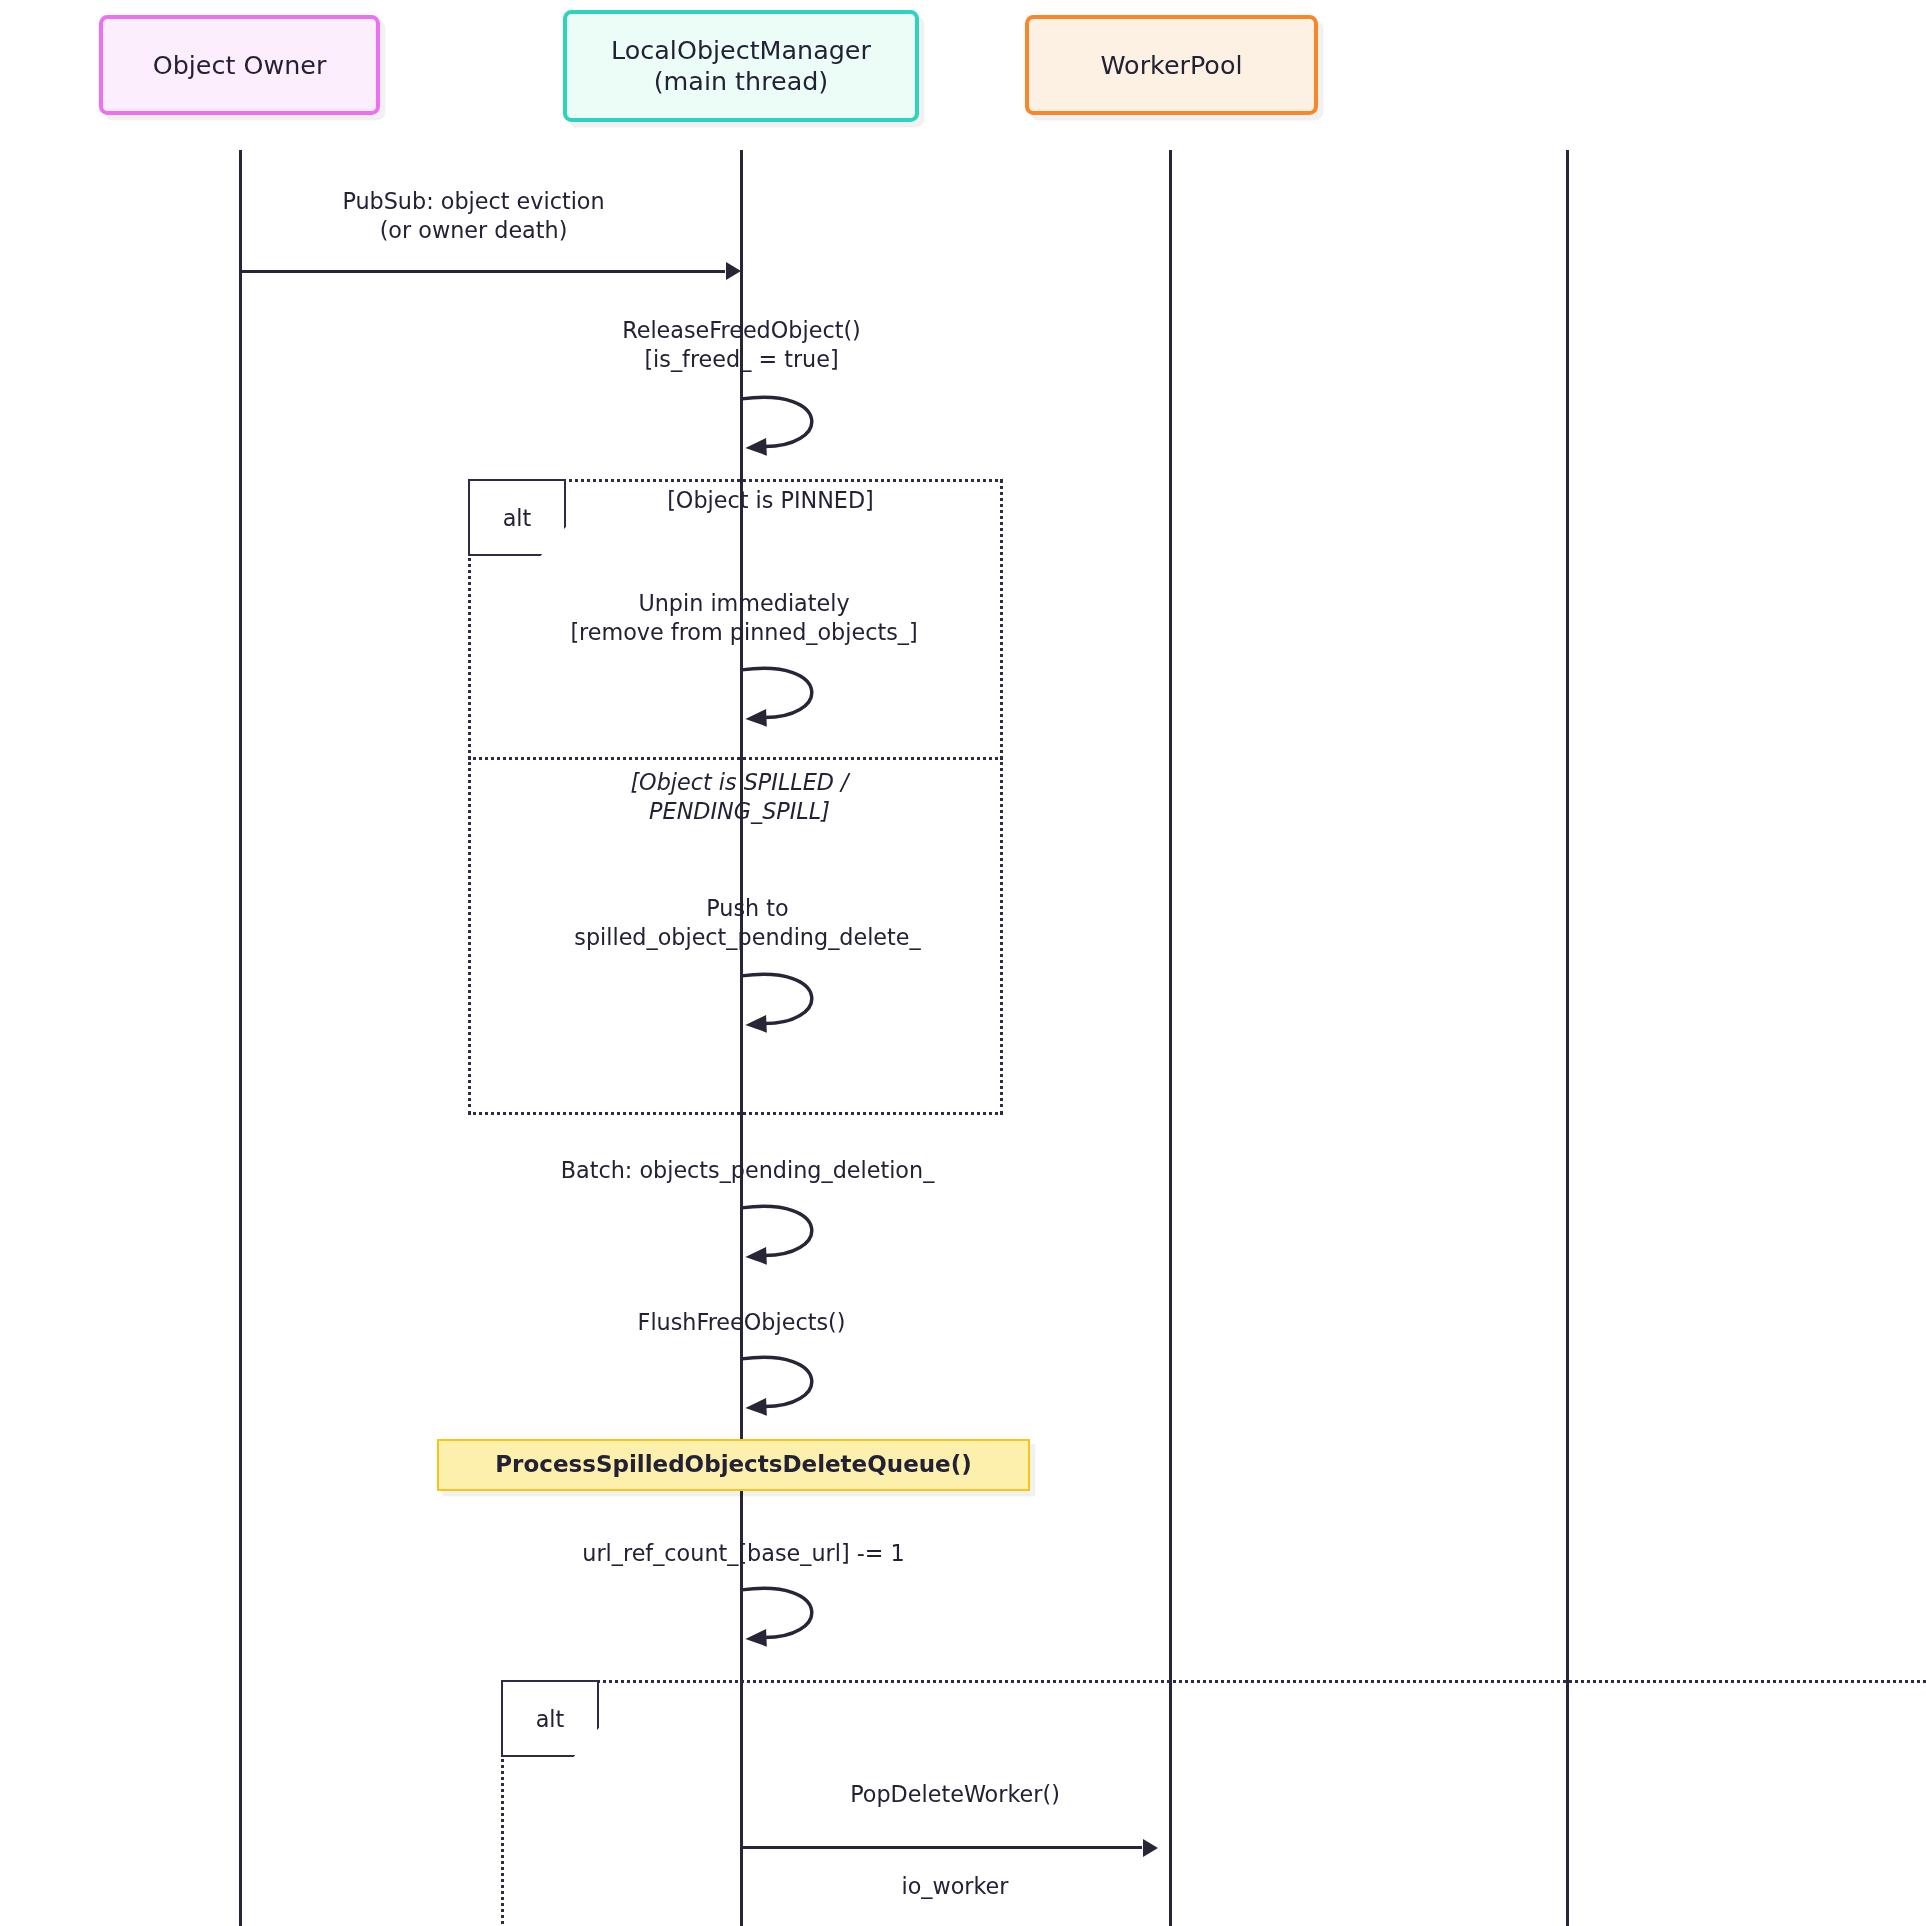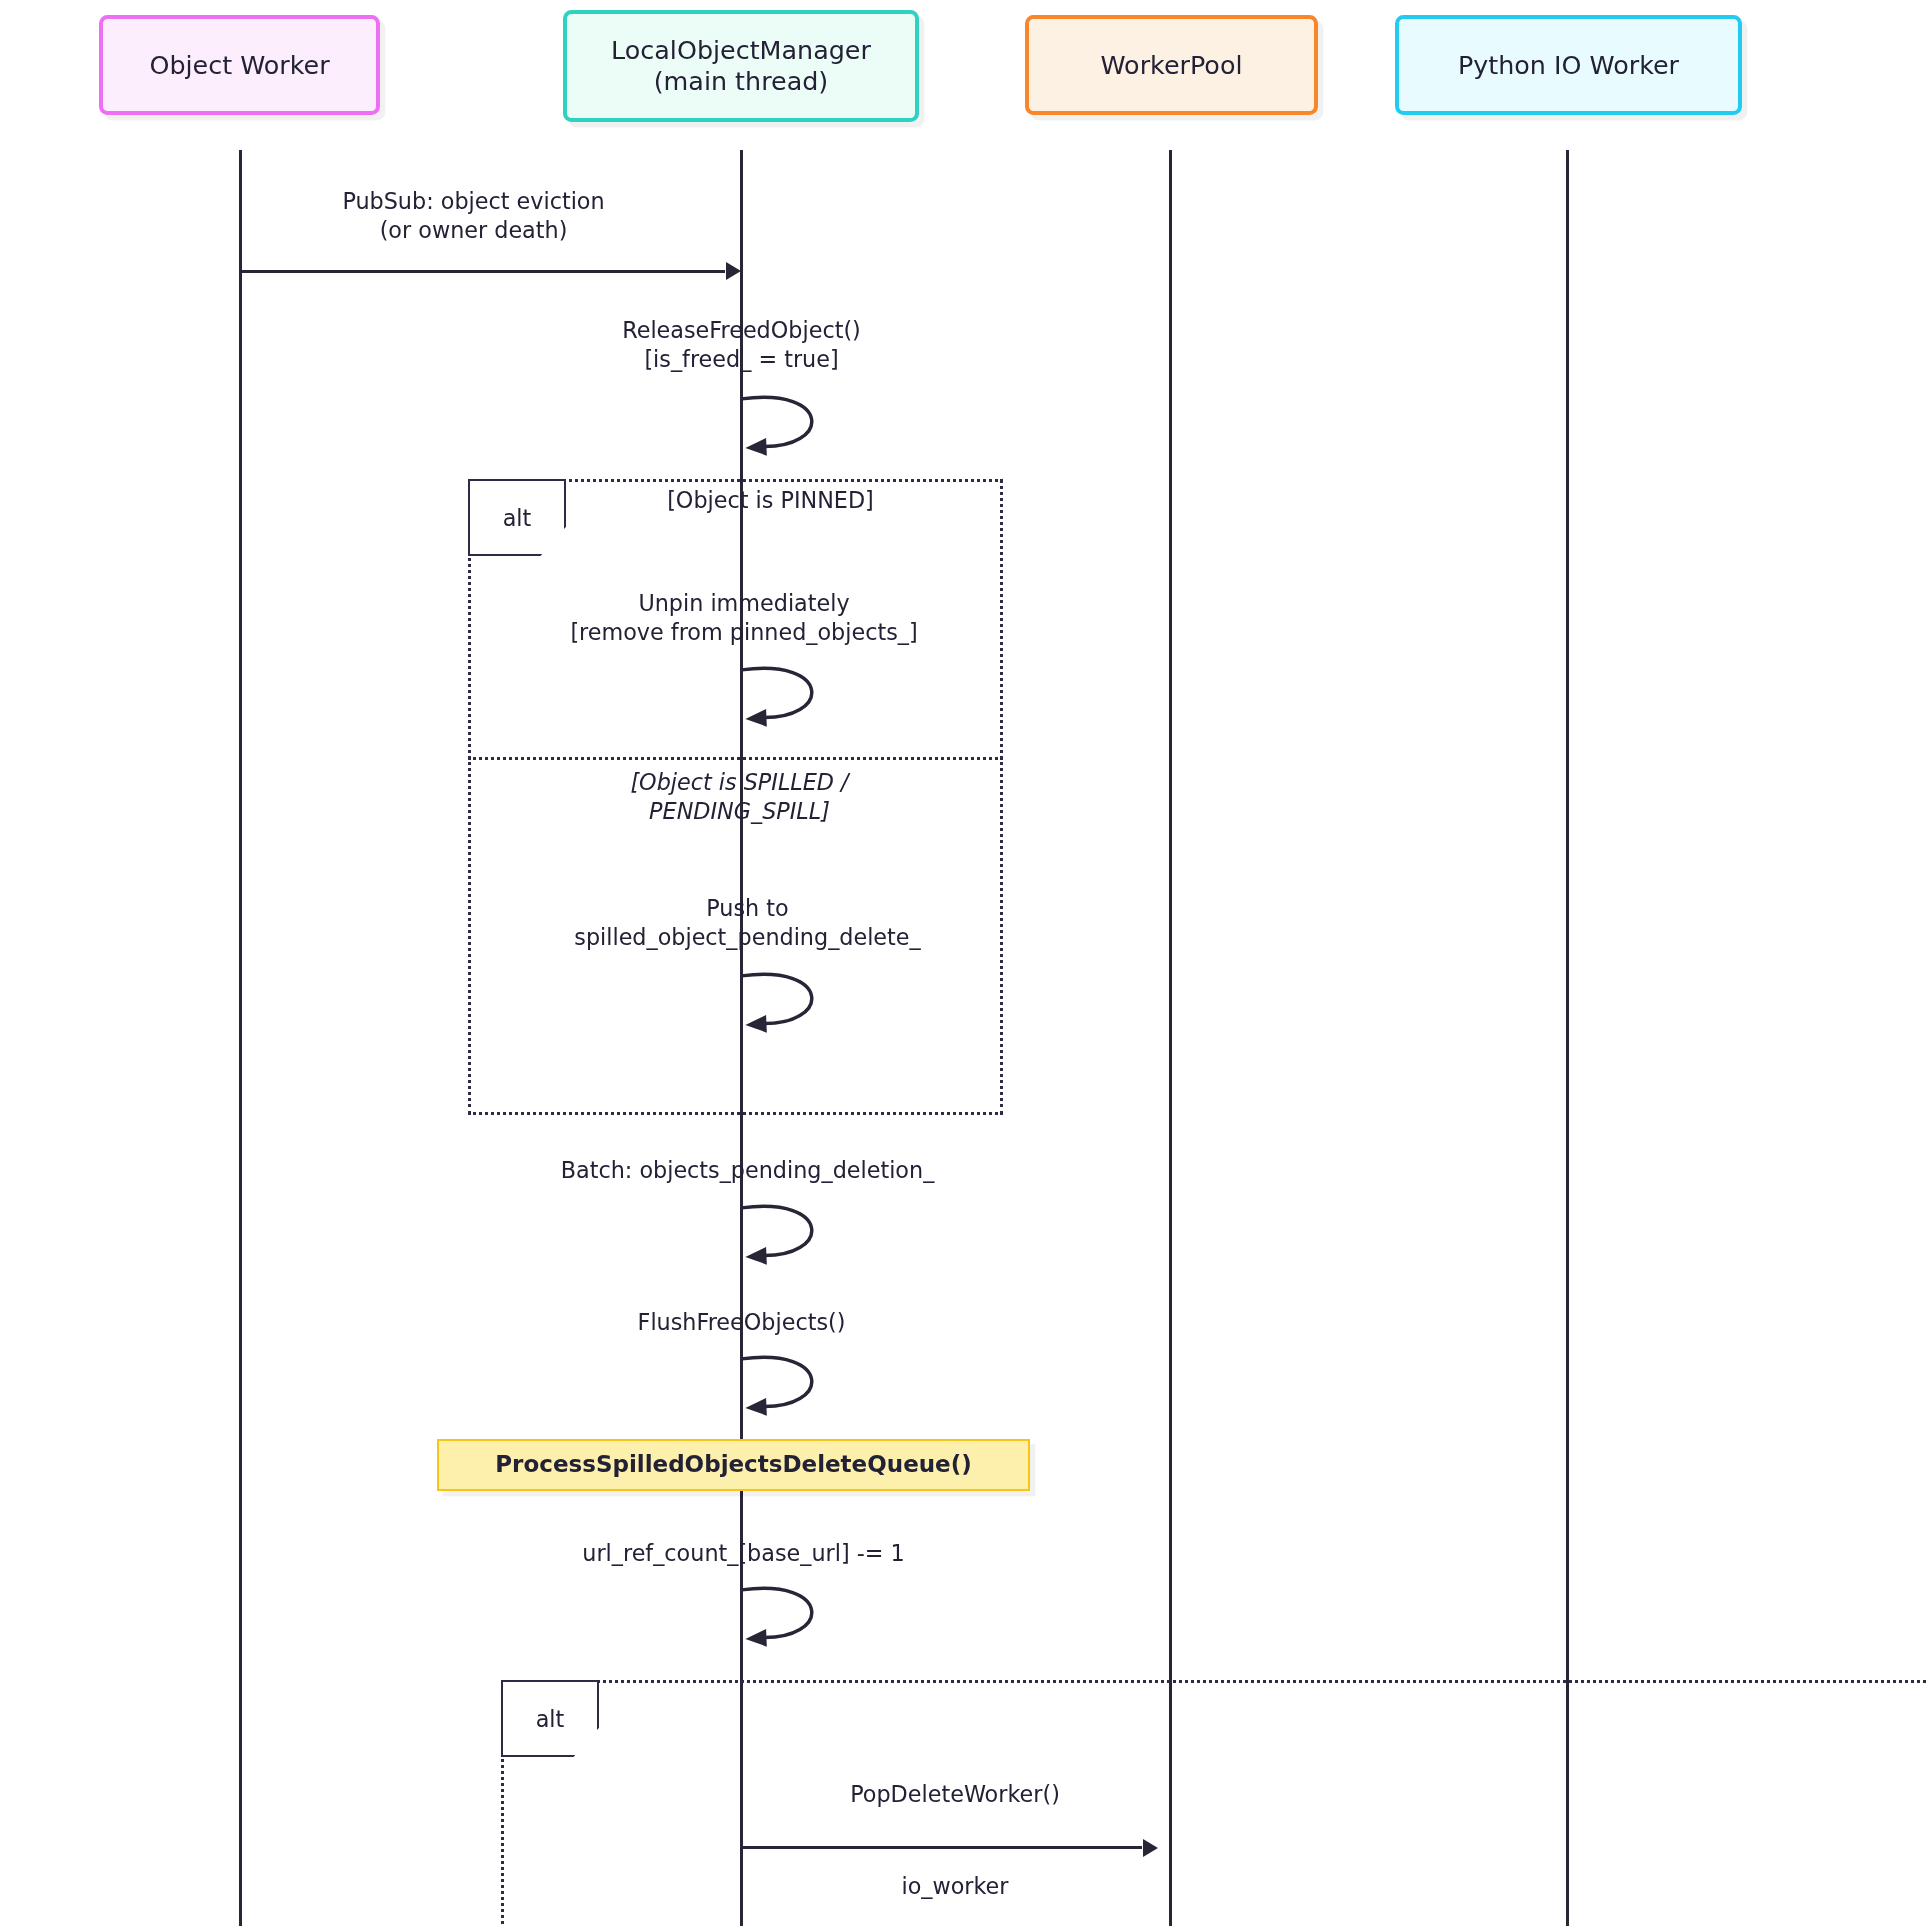--- a/index.html
+++ b/index.html
@@ -148,31 +148,28 @@
   <div class="altcond" style="left:512px;top:768px;width:455px;font-style:italic;">[Object is SPILLED /
 PENDING_SPILL]</div>
 
   <div class="altframe" style="left:501px;top:1680px;width:1611px;height:724px;"></div>
 
   <div class="alttag" style="left:501px;top:1680px;width:98px;height:77px;">
     <span>alt</span>
   </div>
 
   <div class="actor" style="left:99px;top:15.4px;width:281px;height:100px;border-color:#ee6ff3;background:#fdeefd;">
-    <span class="alabel">Object Worker</span>
+    <span class="alabel">Object Owner</span>
   </div>
   <div class="actor" style="left:563px;top:10px;width:356px;height:112px;border-color:#2ed3bf;background:#ecfdf7;">
     <span class="alabel">LocalObjectManager
 (main thread)</span>
   </div>
   <div class="actor" style="left:1025px;top:15.4px;width:293px;height:100px;border-color:#f98629;background:#fdf1e3;">
     <span class="alabel">WorkerPool</span>
-  </div>
-  <div class="actor" style="left:1395px;top:15.4px;width:347px;height:100px;border-color:#22ccf0;background:#e8fcff;">
-    <span class="alabel">Python IO Worker</span>
   </div>
 
   <div class="msglabel" style="left:223px;top:187px;width:501px;">PubSub: object eviction
 (or owner death)</div>
   <div class="arrow" style="left:240px;top:270px;width:485px;"></div>
   <div class="arrowhead" style="left:726px;top:262px;"></div>
 
   <div class="msglabel" style="left:497px;top:316px;width:489px;">ReleaseFreedObject()
 [is_freed_ = true]</div>
   <svg class="selfarrow" style="left:736px;top:392px;" width="123" height="69" viewBox="0 0 320 180">

